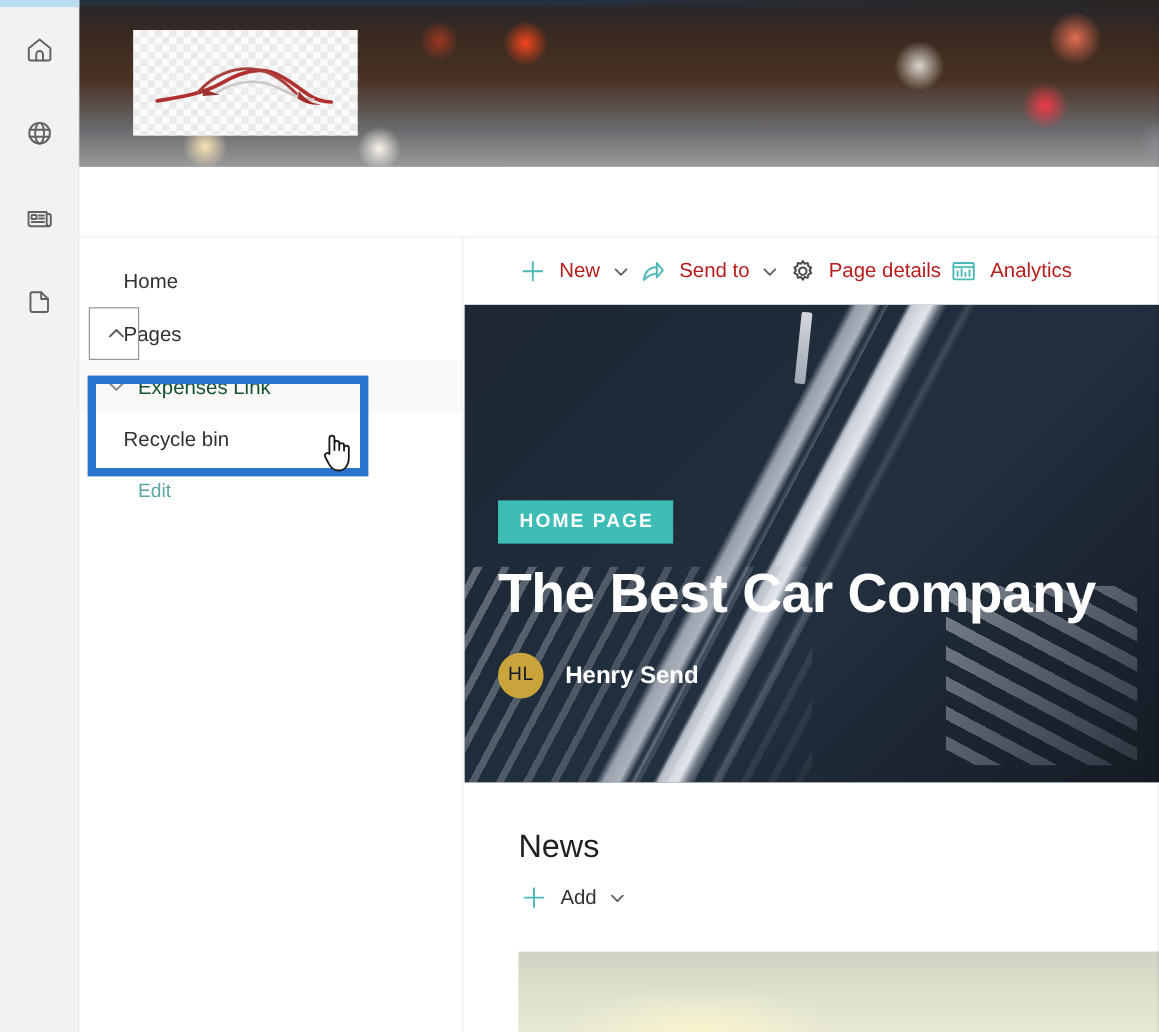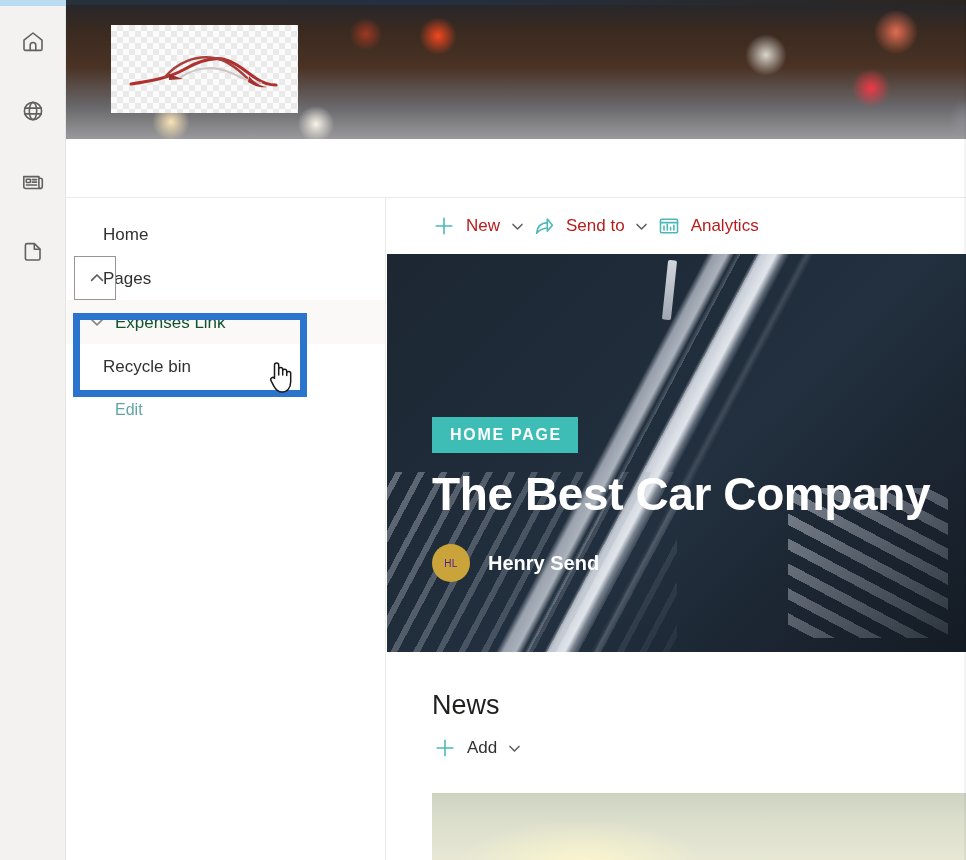--- a/index.html
+++ b/index.html
@@ -215,21 +215,21 @@
     mask-image: repeating-linear-gradient(118deg, transparent 0 14px, black 14px 20px);
   }
   .hero-block-r {
     position: absolute; right: 18px; bottom: 14px;
     width: 160px; height: 150px;
     background: linear-gradient(135deg, rgba(210,215,223,.5), rgba(120,128,140,.25));
     -webkit-mask-image: repeating-linear-gradient(28deg, transparent 0 12px, black 12px 22px);
     mask-image: repeating-linear-gradient(28deg, transparent 0 12px, black 12px 22px);
   }
   .hero-inner {
-    position: absolute; left: 45px; bottom: 70px; z-index: 6;
+    position: absolute; left: 28px; bottom: 70px; z-index: 6;
   }
   .hp-badge {
     display: inline-block;
     background: #3dbdb5;
     color: #ffffff;
     font-size: 16px;
     font-weight: bold;
     letter-spacing: 1.7px;
     padding: 9px 16px 9px 18px;
     margin-bottom: 16px;
@@ -240,23 +240,23 @@
     color: #ffffff;
     letter-spacing: -0.4px;
     line-height: 1.1;
     margin-bottom: 24px;
     white-space: nowrap;
   }
   .author-row { display: flex; align-items: center; }
   .avatar {
     width: 38px; height: 38px; border-radius: 50%;
     background: #cba33b;
-    color: #4c1d95;
-    display: flex; align-items: center; justify-content: center;
-    font-size: 10px; font-weight: normal;
+    color: #0f172a;
+    display: flex; align-items: center; justify-content: center;
+    font-size: 16px; font-weight: normal;
     letter-spacing: .4px;
     margin-right: 18px;
     flex: 0 0 auto;
   }
   .author-name {
     color: #ffffff; font-size: 20px; font-weight: bold;
   }
 
   
   .news-sec { padding: 38px 1px 0 45px; }
@@ -411,20 +411,29 @@
           </svg>
         </span>
         <span>Send to</span>
         <span class="caret">
           <svg width="15" height="15" viewBox="0 0 15 15">
               <path d="M3 5.4 L7.5 10 L12 5.4"></path>
             </svg>
         </span>
       </div>
 
+      <div class="cmd">
+        <span class="cicon">
+          <svg width="24" height="24" viewBox="0 0 24 24">
+            <circle class="st-dark" cx="12" cy="12" r="3.1"></circle>
+            <path class="st-dark" d="M12 3.6 l1.5 2.2 2.6 -.6 .5 2.6 2.4 1.2 -1.3 2.3 1.3 2.3 -2.4 1.2 -.5 2.6 -2.6 -.6 -1.5 2.2 -1.5 -2.2 -2.6 .6 -.5 -2.6 -2.4 -1.2 1.3 -2.3 -1.3 -2.3 2.4 -1.2 .5 -2.6 2.6 .6 Z"></path>
+          </svg>
+        </span>
+        <span>Page details</span>
+      </div>
 
       <div class="cmd">
         <span class="cicon">
           <svg width="24" height="24" viewBox="0 0 24 24">
             <rect class="st" x="3.5" y="5.2" width="17" height="13.6" rx="1"></rect>
             <path class="st" d="M3.5 8.6 H20.5"></path>
             <path class="st" d="M7 16 V12.2 M10.3 16 V10.3 M13.6 16 V13.4 M16.9 16 V11.2"></path>
           </svg>
         </span>
         <span>Analytics</span>

